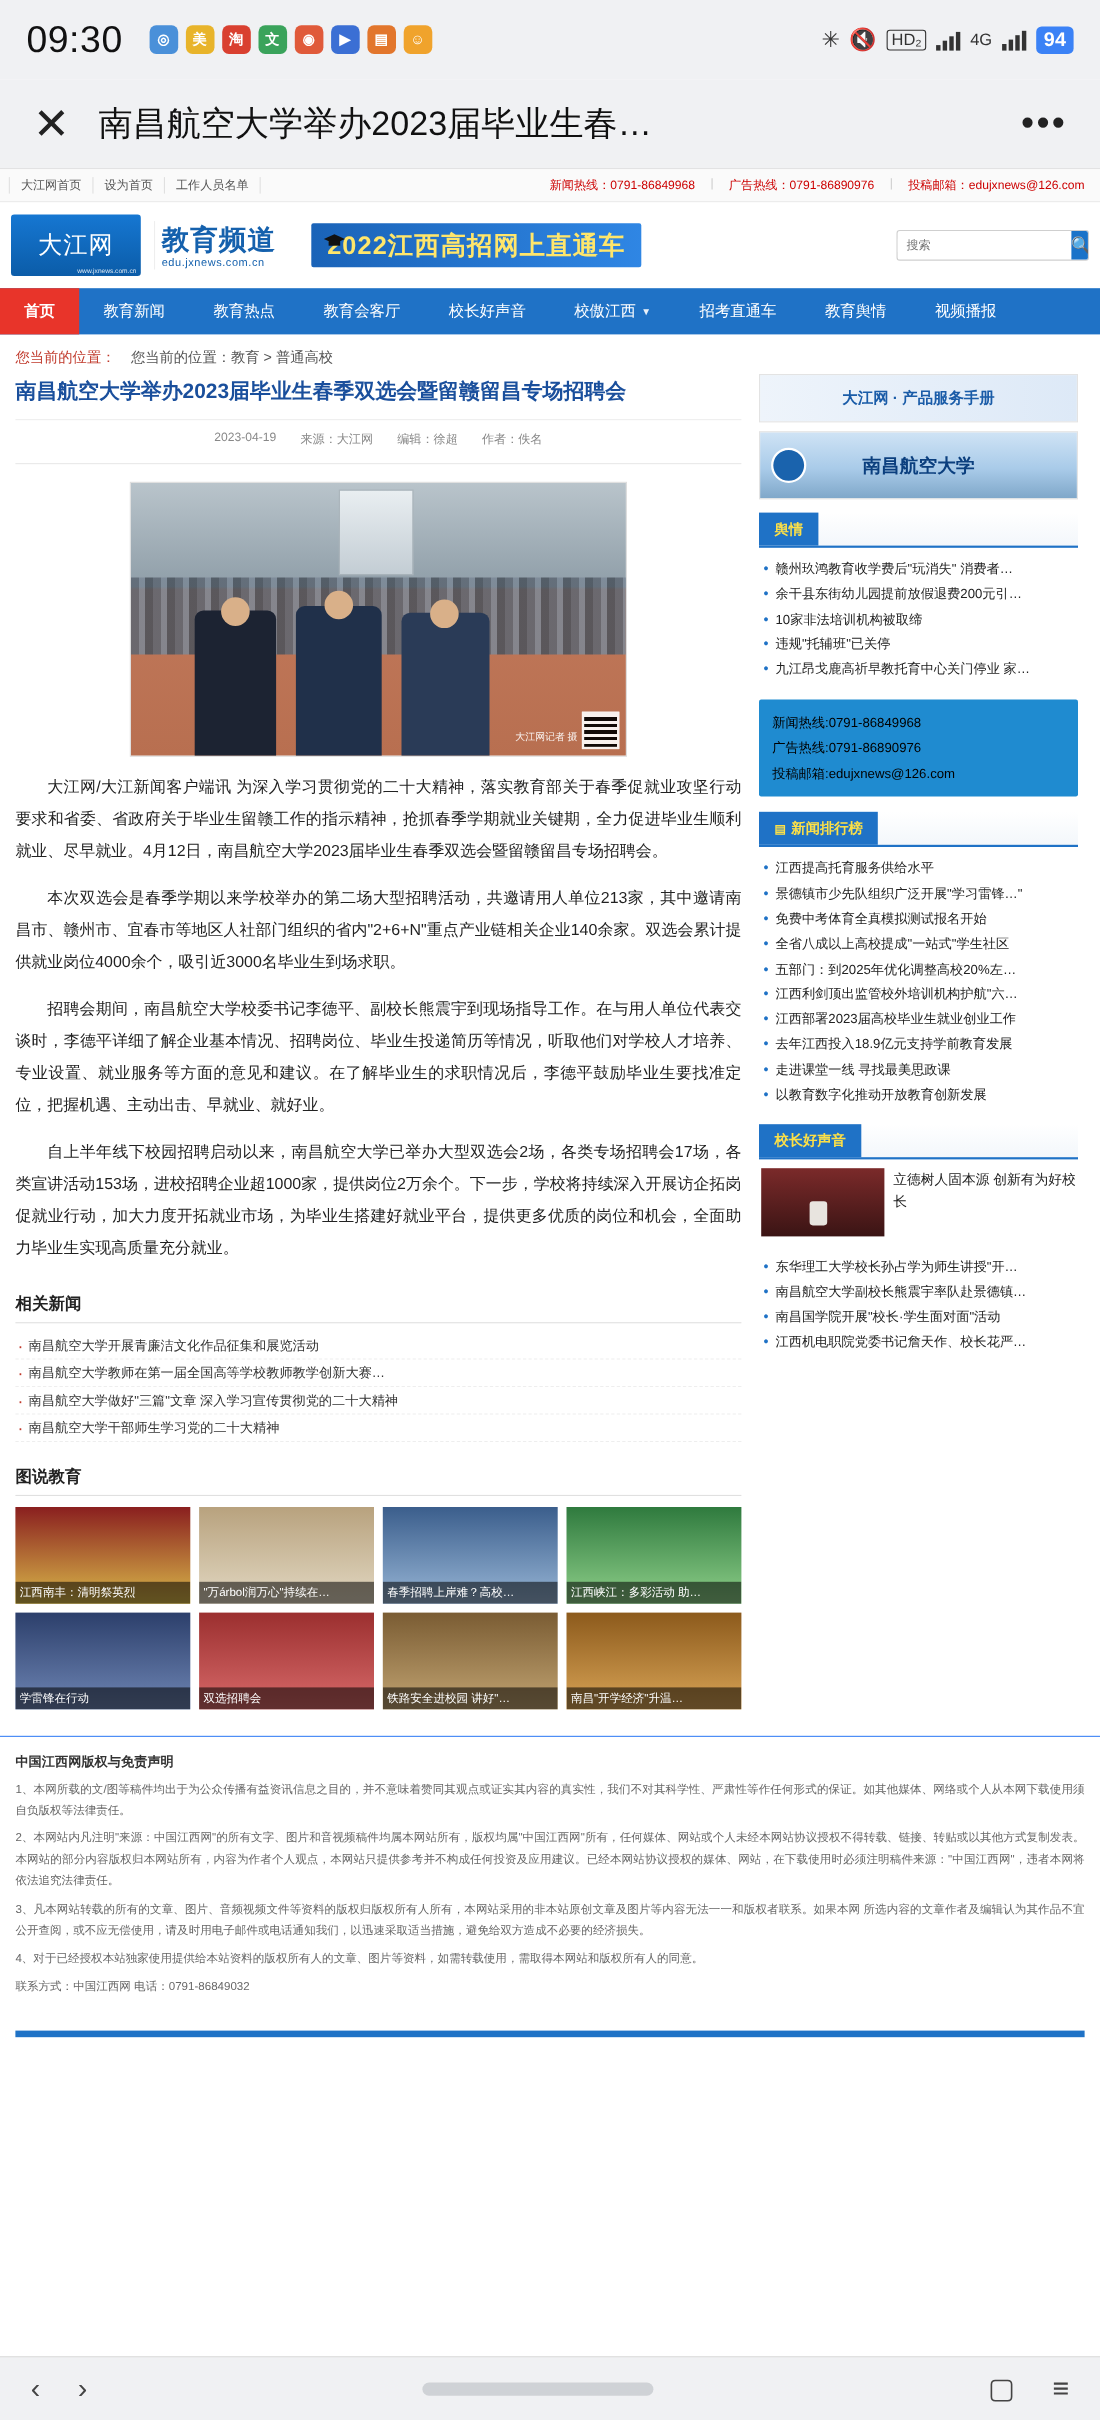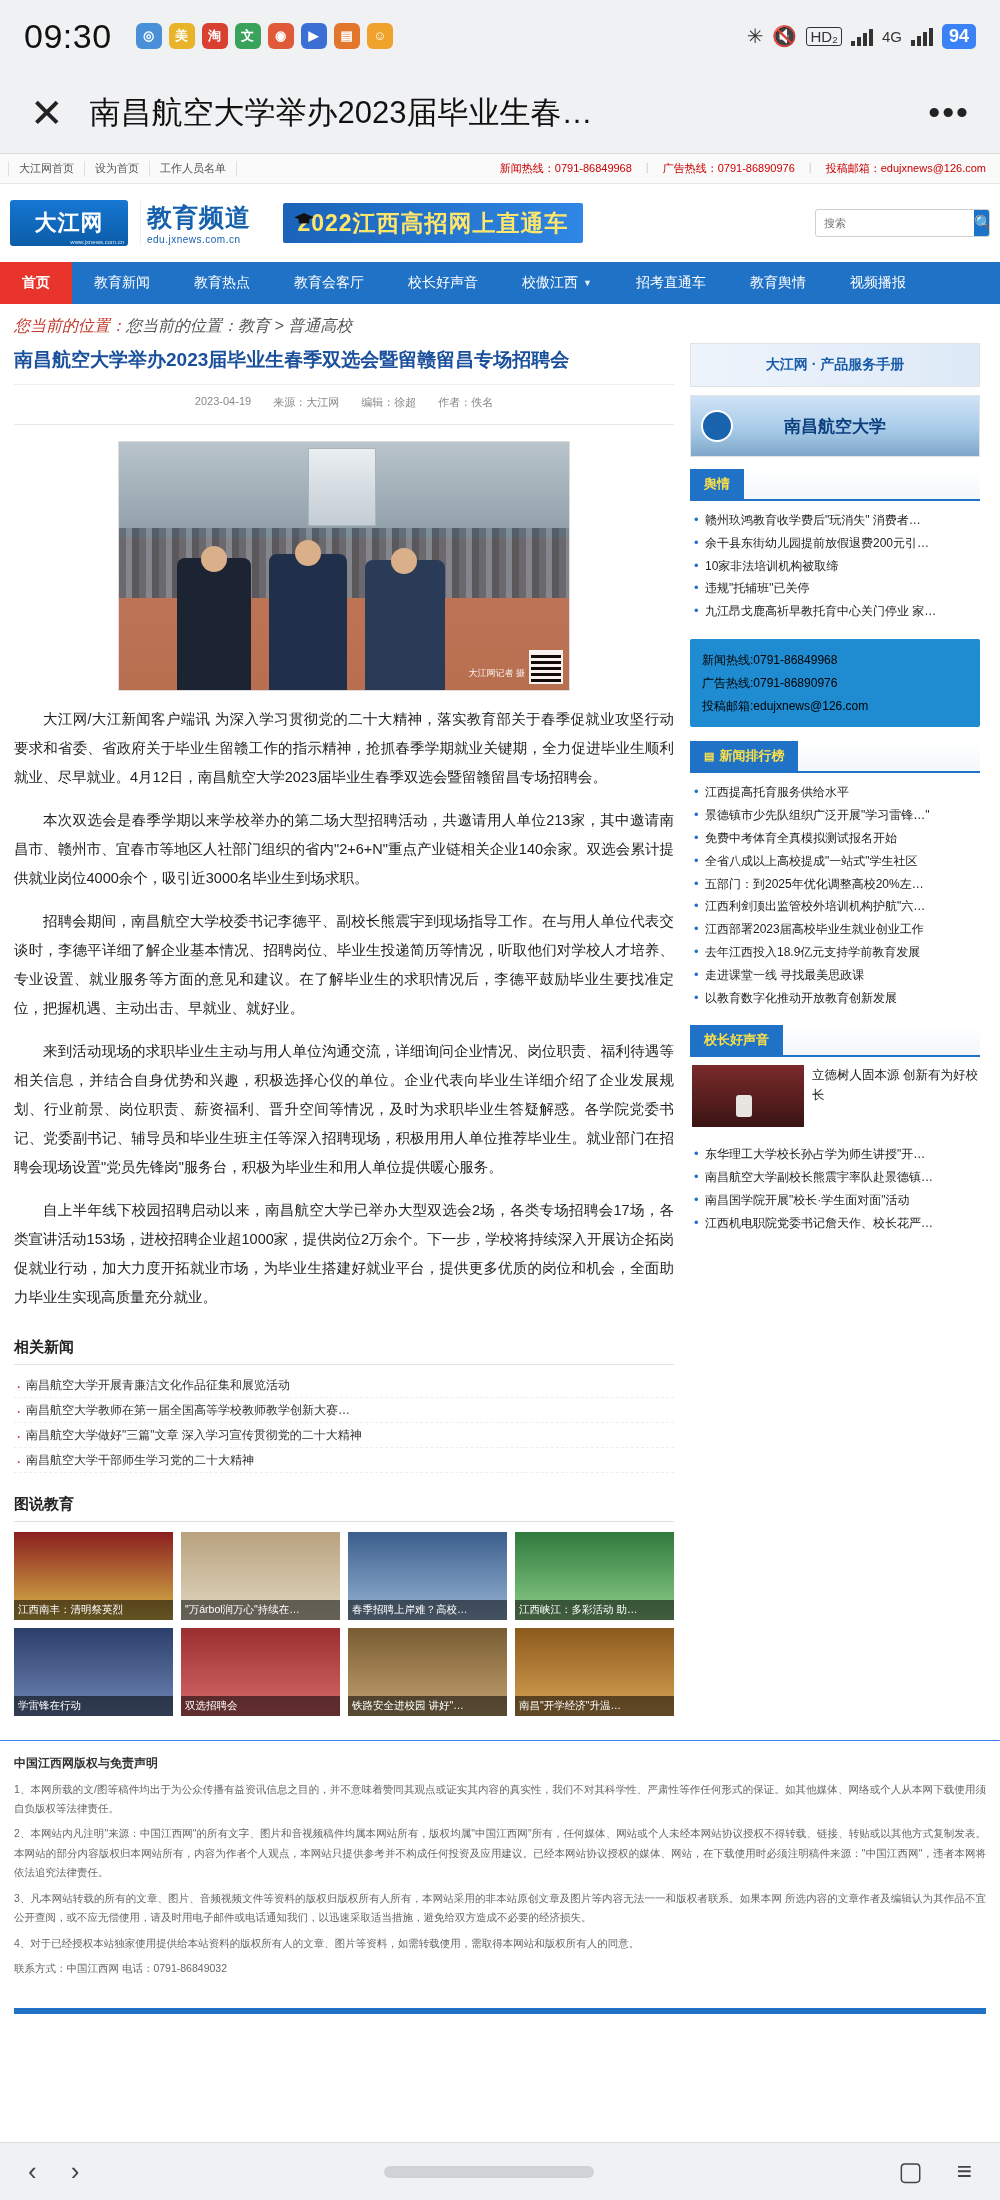--- a/index.html
+++ b/index.html
@@ -97,26 +97,26 @@
 
   .header {
     height: 78px;
     display: flex;
     align-items: center;
     padding: 0 10px;
     gap: 12px;
     background: #fff;
   }
   .logo-djw {
-    width: 118px; height: 46px;
+    width: 118px; height: 56px;
     background: linear-gradient(180deg,#1677d2,#0b5ca8);
     border-radius: 3px;
     color: #fff;
     display: flex; align-items: center; justify-content: center;
-    font-size: 22px; font-weight: bold; letter-spacing: 1px;
+    font-size: 22px; font-weight: normal; letter-spacing: 1px;
     position: relative;
   }
   .logo-djw:after {
     content: "www.jxnews.com.cn";
     position: absolute; bottom: 1px; right: 4px;
     font-size: 6px; font-weight: normal; letter-spacing: 0;
     opacity: .85;
   }
   .logo-edu {
     display: flex; flex-direction: column; justify-content: center;
@@ -172,23 +172,23 @@
     padding: 0 22px;
     display: flex; align-items: center;
     white-space: nowrap;
   }
   .nav .item.active { background: #e8342a; font-weight: bold; }
   .nav .caret { font-size: 9px; margin-left: 5px; opacity: .9; }
 
   .crumbwrap {
     display: flex;
     padding: 12px 14px 6px 14px;
-    font-size: 16px;
+    font-size: 13px;
     color: #555;
-    font-style: italic;
+    gap: 14px;
   }
   .crumbwrap .c1 { color: #c0392b; }
 
   .content {
     display: flex;
     padding: 0 14px 10px 14px;
     gap: 16px;
     align-items: flex-start;
   }
   .main { width: 660px; }
@@ -550,21 +550,20 @@
         <div class="head" style="left:176px;bottom:124px"></div>
         <div class="head" style="left:272px;bottom:116px"></div>
         <div class="credit">大江网记者 摄</div>
         <div class="qr"></div>
       </div>
 
       <div class="art-body">
         <p>大江网/大江新闻客户端讯 为深入学习贯彻党的二十大精神，落实教育部关于春季促就业攻坚行动要求和省委、省政府关于毕业生留赣工作的指示精神，抢抓春季学期就业关键期，全力促进毕业生顺利就业、尽早就业。4月12日，南昌航空大学2023届毕业生春季双选会暨留赣留昌专场招聘会。</p>
         <p>本次双选会是春季学期以来学校举办的第二场大型招聘活动，共邀请用人单位213家，其中邀请南昌市、赣州市、宜春市等地区人社部门组织的省内"2+6+N"重点产业链相关企业140余家。双选会累计提供就业岗位4000余个，吸引近3000名毕业生到场求职。</p>
         <p>招聘会期间，南昌航空大学校委书记李德平、副校长熊震宇到现场指导工作。在与用人单位代表交谈时，李德平详细了解企业基本情况、招聘岗位、毕业生投递简历等情况，听取他们对学校人才培养、专业设置、就业服务等方面的意见和建议。在了解毕业生的求职情况后，李德平鼓励毕业生要找准定位，把握机遇、主动出击、早就业、就好业。</p>
-        <p>来到活动现场的求职毕业生主动与用人单位沟通交流，详细询问企业情况、岗位职责、福利待遇等相关信息，并结合自身优势和兴趣，积极选择心仪的单位。企业代表向毕业生详细介绍了企业发展规划、行业前景、岗位职责、薪资福利、晋升空间等情况，及时为求职毕业生答疑解惑。各学院党委书记、党委副书记、辅导员和毕业生班主任等深入招聘现场，积极用用人单位推荐毕业生。就业部门在招聘会现场设置"党员先锋岗"服务台，积极为毕业生和用人单位提供暖心服务。</p>
         <p>自上半年线下校园招聘启动以来，南昌航空大学已举办大型双选会2场，各类专场招聘会17场，各类宣讲活动153场，进校招聘企业超1000家，提供岗位2万余个。下一步，学校将持续深入开展访企拓岗促就业行动，加大力度开拓就业市场，为毕业生搭建好就业平台，提供更多优质的岗位和机会，全面助力毕业生实现高质量充分就业。</p>
       </div>
 
       <div class="relnews">
         <div class="sec-title">相关新闻</div>
         <ul>
           <li>南昌航空大学开展青廉洁文化作品征集和展览活动</li>
           <li>南昌航空大学教师在第一届全国高等学校教师教学创新大赛…</li>
           <li>南昌航空大学做好"三篇"文章 深入学习宣传贯彻党的二十大精神</li>
           <li>南昌航空大学干部师生学习党的二十大精神</li>

